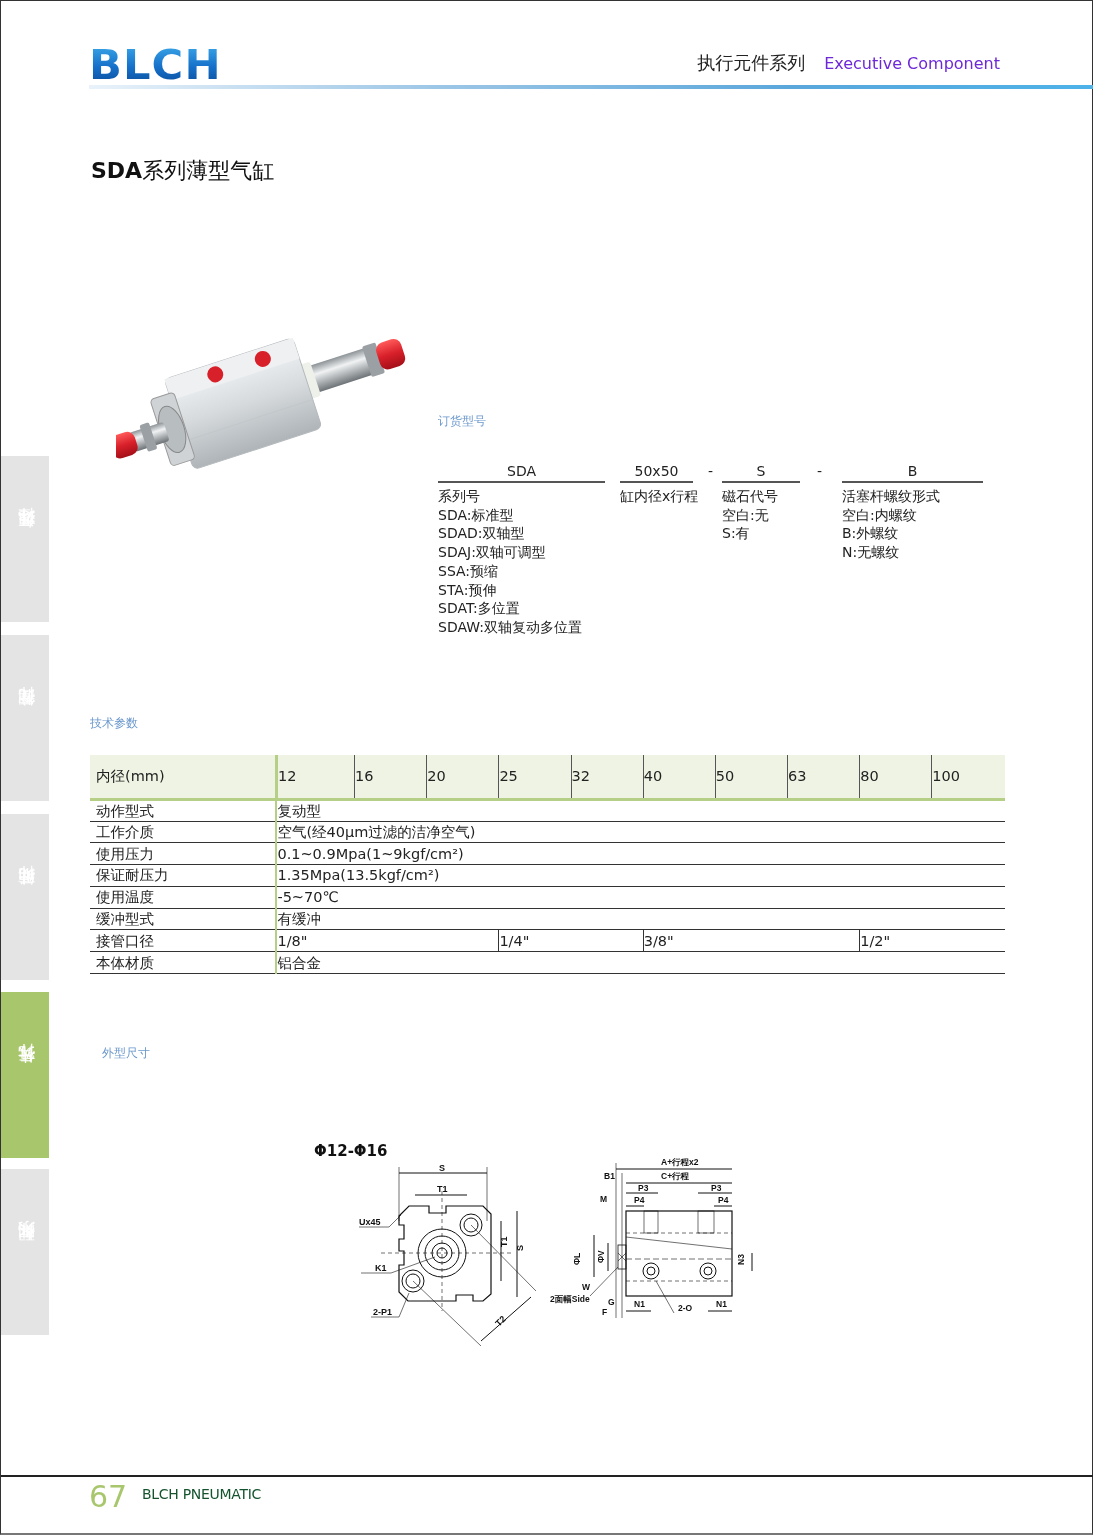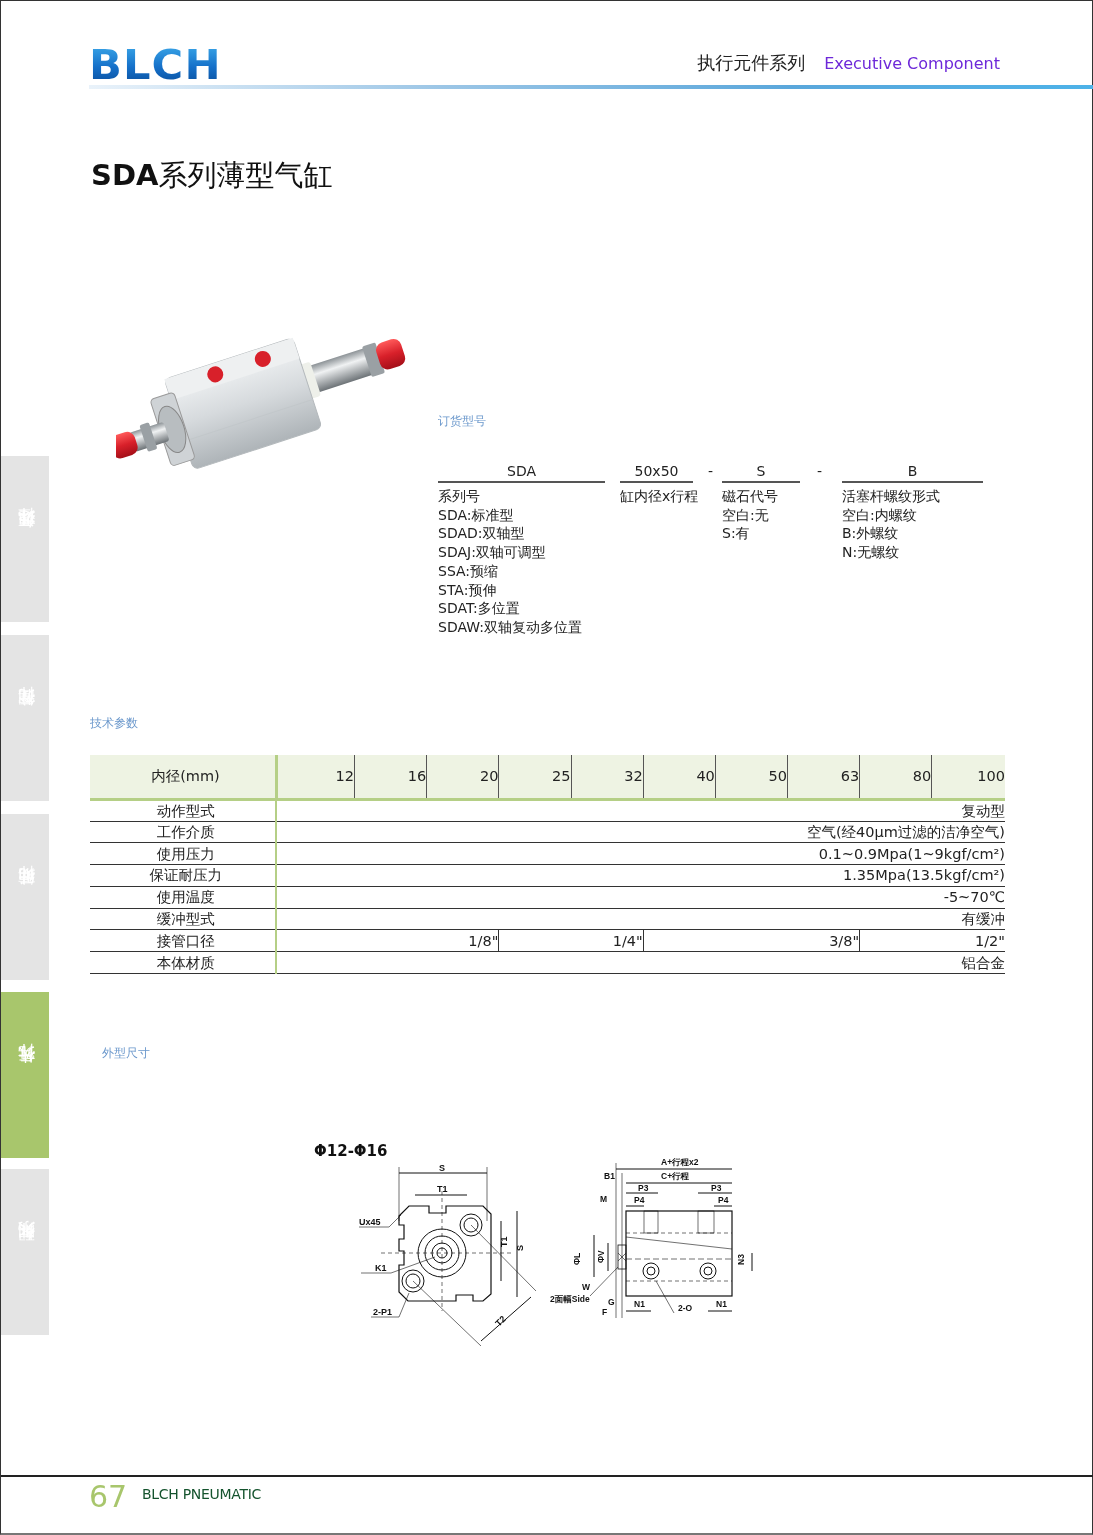--- a/index.html
+++ b/index.html
@@ -7,21 +7,21 @@
   body { position: relative; font-family: "DejaVu Sans", sans-serif; color: #222; overflow: hidden; }
   .page { position: absolute; left: 0; top: 0; width: 1093px; height: 1535px; border: 1px solid #333; border-bottom: 2px solid #777; }
 
   
   .logo { position: absolute; left: 88px; top: 44px; font-family: "DejaVu Sans", sans-serif; font-weight: bold; font-size: 40px; letter-spacing: 1px; line-height: 40px;
           background: linear-gradient(180deg, #3aa6e8 0%, #1570c9 55%, #0a4f9e 100%); -webkit-background-clip: text; background-clip: text; color: transparent; transform: scaleX(1.08); transform-origin: left; }
   .header-right { position: absolute; right: 92px; top: 50px; font-size: 18px; color: #222; white-space: nowrap; }
   .header-right .en { color: #6d28d9; font-size: 16px; margin-left: 19px; }
   .header-line { position: absolute; left: 88px; top: 84px; width: 1004px; height: 4px; background: linear-gradient(90deg, #e9f2fa 0%, #9cc6e6 35%, #5aa7db 70%, #4db2e8 100%); }
 
-  .title { position: absolute; left: 90px; top: 155px; font-size: 29px; color: #111; white-space: nowrap; }
+  .title { position: absolute; left: 90px; top: 155px; font-size: 22px; color: #111; white-space: nowrap; }
   .title b { font-weight: bold; }
 
   
   .side-tab { position: absolute; left: 0; width: 48px; height: 166px; background: #e4e4e4; display: flex; align-items: center; justify-content: center; }
   .side-tab.active { background: #a8c66c; }
   .side-tab span { writing-mode: vertical-rl; transform: rotate(180deg); color: #fff; font-size: 17px; letter-spacing: 1px; }
 
   
   .product { position: absolute; left: 115px; top: 318px; width: 300px; height: 165px; }
 
@@ -30,22 +30,22 @@
 
   
   .order { position: absolute; left: 437px; top: 460px; font-size: 14px; color: #222; }
   .order .col { position: absolute; top: 0; }
   .order .code { text-align: center; border-bottom: 2px solid #555; height: 22px; line-height: 20px; }
   .order .dash { position: absolute; top: 0; line-height: 20px; }
   .order .lines { margin-top: 4px; line-height: 18.7px; white-space: nowrap; }
 
   
   .spec { position: absolute; left: 89px; top: 754px; width: 915px; border-collapse: collapse; font-size: 14.5px; }
-  .spec td { height: 21.8px; line-height: 20px; padding: 0; border-bottom: 1.5px solid #333; text-align: right; }
-  .spec td.lbl { text-align: center; padding-left: 6px; width: 186px; border-right: 2px solid #b5cf86; }
+  .spec td { height: 21.8px; line-height: 20px; padding: 0; border-bottom: 1.5px solid #333; text-align: left; }
+  .spec td.lbl { text-align: left; padding-left: 6px; width: 186px; border-right: 2px solid #b5cf86; }
   .spec tr.head td { height: 44px; background: #eef3e3; border-bottom: 3px solid #b5cf86; border-right: 1.5px solid #555; }
   .spec tr.head td:last-child { border-right: none; }
   .spec tr.head td.lbl { border-right: 3px solid #b5cf86; }
   .spec td.split { border-right: 1px solid #333; }
 
   
   .drw-label { position: absolute; left: 313px; top: 1141px; font-size: 15px; font-weight: bold; color: #111; }
   .drawing { position: absolute; }
 
   

